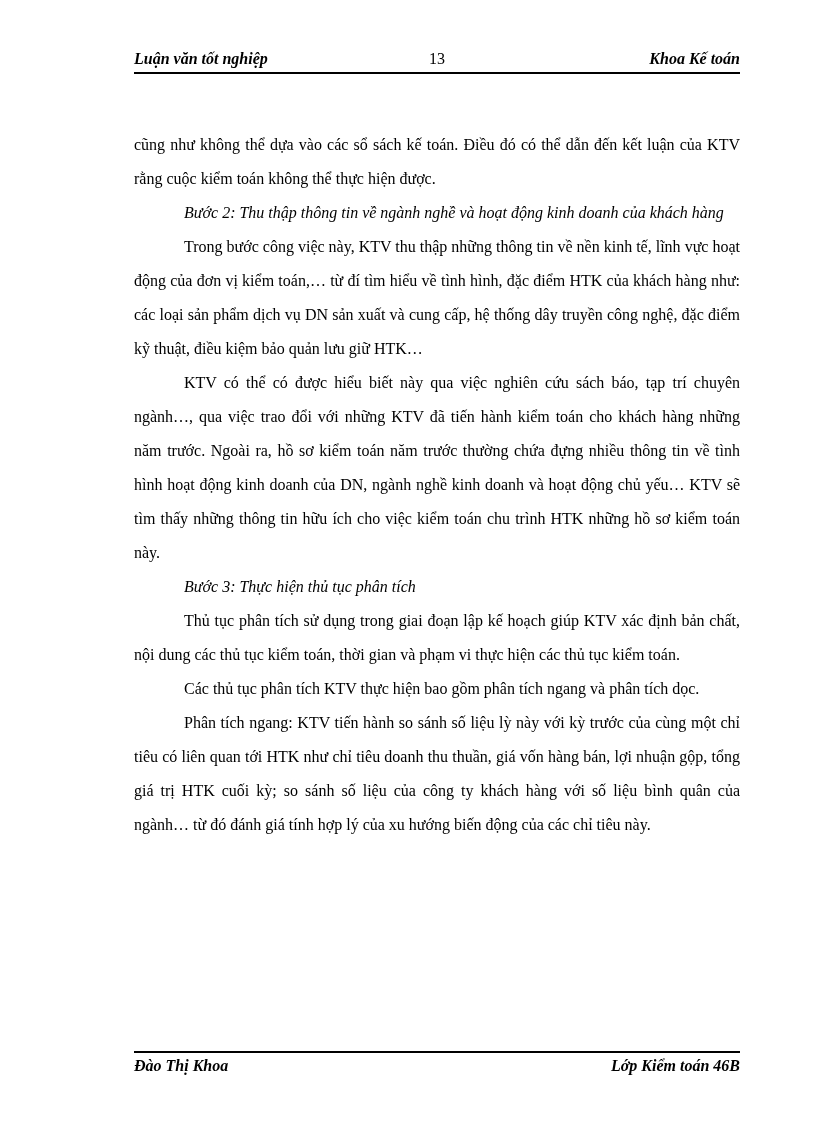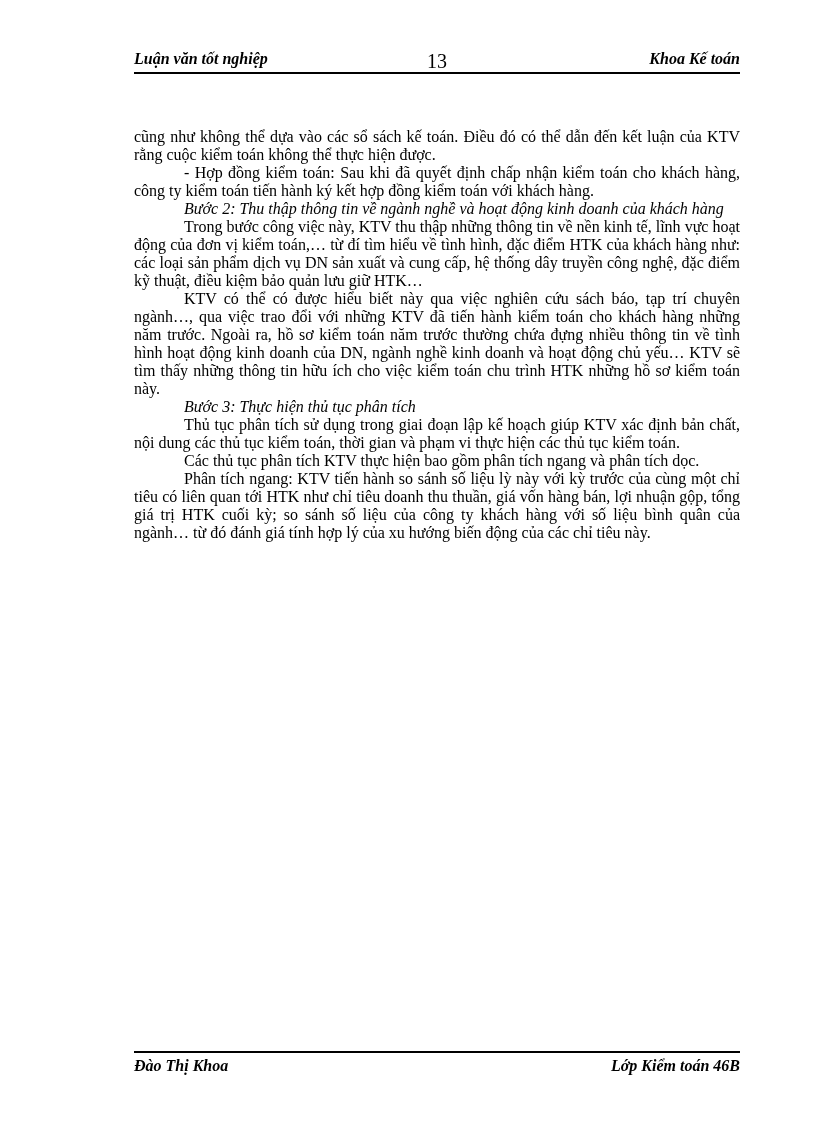--- a/index.html
+++ b/index.html
@@ -36,34 +36,34 @@
     .header .left {
       position: absolute;
       left: 0; top: 4px;
     }
     .header .center {
       position: absolute;
       left: 0; right: 0; top: 4px;
       text-align: center;
       font-style: normal;
       font-weight: normal;
-      font-size: 20px;
+      font-size: 16px;
       width: 606px;
     }
     .header .right {
       position: absolute;
       right: 0; top: 4px; text-align: right;
     }
     .body-text {
       position: absolute;
       left: 134px;
       top: 128px;
       width: 606px;
       font-size: 16px;
-      line-height: 18px;
+      line-height: 34px;
       text-align: justify;
     }
     .body-text p {
       margin: 0;
       text-indent: 0;
     }
     .body-text p.indent {
       text-indent: 50px;
     }
     .body-text p.italic {
@@ -96,21 +96,20 @@
 <div class="page">
 
   <div class="header">
     <span class="left">Luận văn tốt nghiệp</span>
     <span class="center">13</span>
     <span class="right">Khoa Kế toán</span>
   </div>
 
   <div class="body-text">
     <p>cũng như không thể dựa vào các sổ sách kế toán. Điều đó có thể dẫn đến kết luận của KTV rằng cuộc kiểm toán không thể thực hiện được.</p>
-    <p class="indent">- Hợp đồng kiểm toán: Sau khi đã quyết định chấp nhận kiểm toán cho khách hàng, công ty kiểm toán tiến hành ký kết hợp đồng kiểm toán với khách hàng.</p>
     <p class="indent italic">Bước 2: Thu thập thông tin về ngành nghề và hoạt động kinh doanh của khách hàng</p>
     <p class="indent">Trong bước công việc này, KTV thu thập những thông tin về nền kinh tế, lĩnh vực hoạt động của đơn vị kiểm toán,… từ đí tìm hiểu về tình hình, đặc điểm HTK của khách hàng như: các loại sản phẩm dịch vụ DN sản xuất và cung cấp, hệ thống dây truyền công nghệ, đặc điểm kỹ thuật, điều kiệm bảo quản lưu giữ HTK…</p>
     <p class="indent">KTV có thể có được hiểu biết này qua việc nghiên cứu sách báo, tạp trí chuyên ngành…, qua việc trao đổi với những KTV đã tiến hành kiểm toán cho khách hàng những năm trước. Ngoài ra, hồ sơ kiểm toán năm trước thường chứa đựng nhiều thông tin về tình hình hoạt động kinh doanh của DN, ngành nghề kinh doanh và hoạt động chủ yếu… KTV sẽ tìm thấy những thông tin hữu ích cho việc kiểm toán chu trình HTK những hồ sơ kiểm toán này.</p>
     <p class="indent italic">Bước 3: Thực hiện thủ tục phân tích</p>
     <p class="indent">Thủ tục phân tích sử dụng trong giai đoạn lập kế hoạch giúp KTV xác định bản chất, nội dung các thủ tục kiểm toán, thời gian và phạm vi thực hiện các thủ tục kiểm toán.</p>
     <p class="indent">Các thủ tục phân tích KTV thực hiện bao gồm phân tích ngang và phân tích dọc.</p>
     <p class="indent">Phân tích ngang: KTV tiến hành so sánh số liệu lỳ này với kỳ trước của cùng một chỉ tiêu có liên quan tới HTK như chỉ tiêu doanh thu thuần, giá vốn hàng bán, lợi nhuận gộp, tổng giá trị HTK cuối kỳ; so sánh số liệu của công ty khách hàng với số liệu bình quân của ngành… từ đó đánh giá tính hợp lý của xu hướng biến động của các chỉ tiêu này.</p>
   </div>
 
   <div class="footer">

